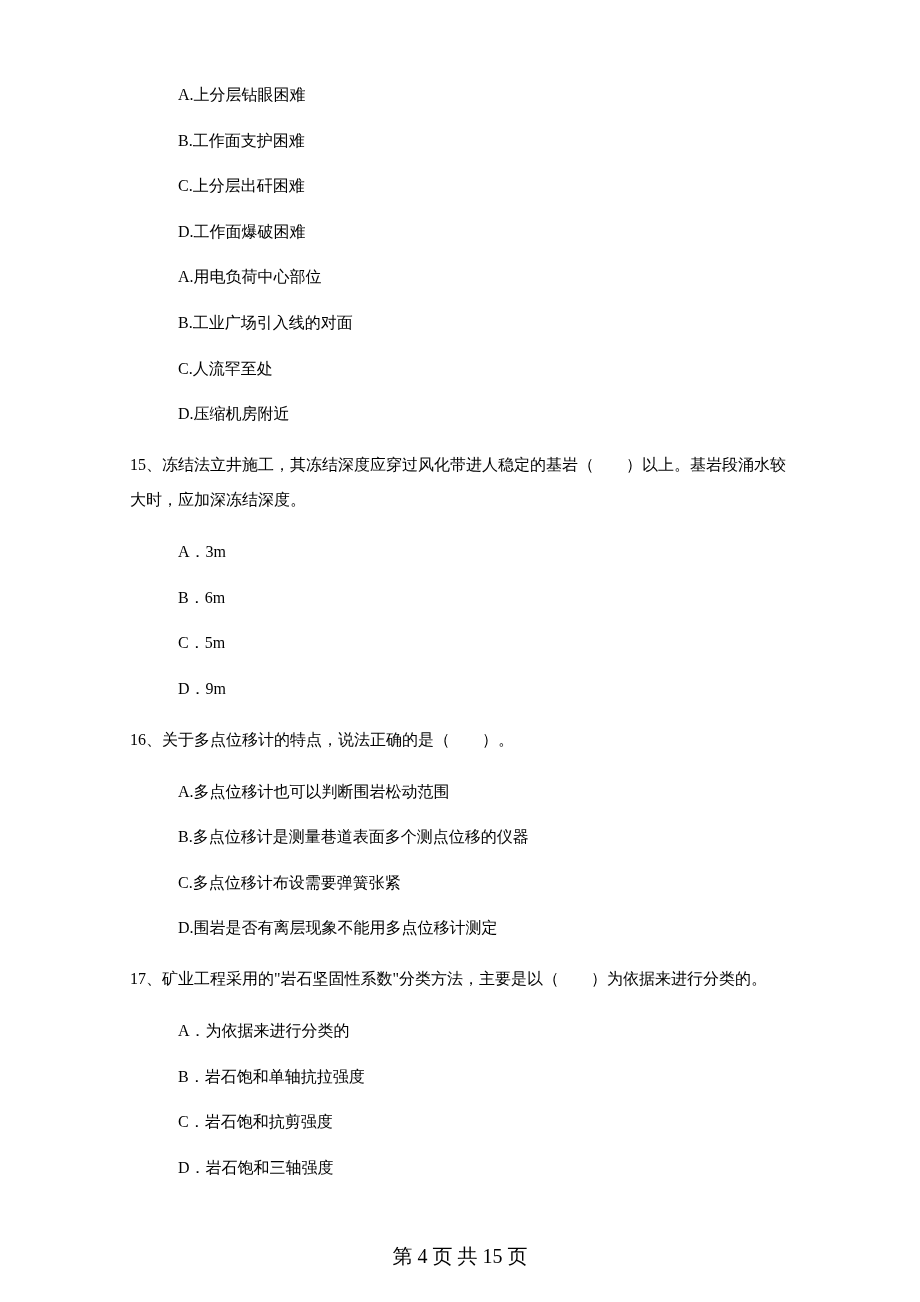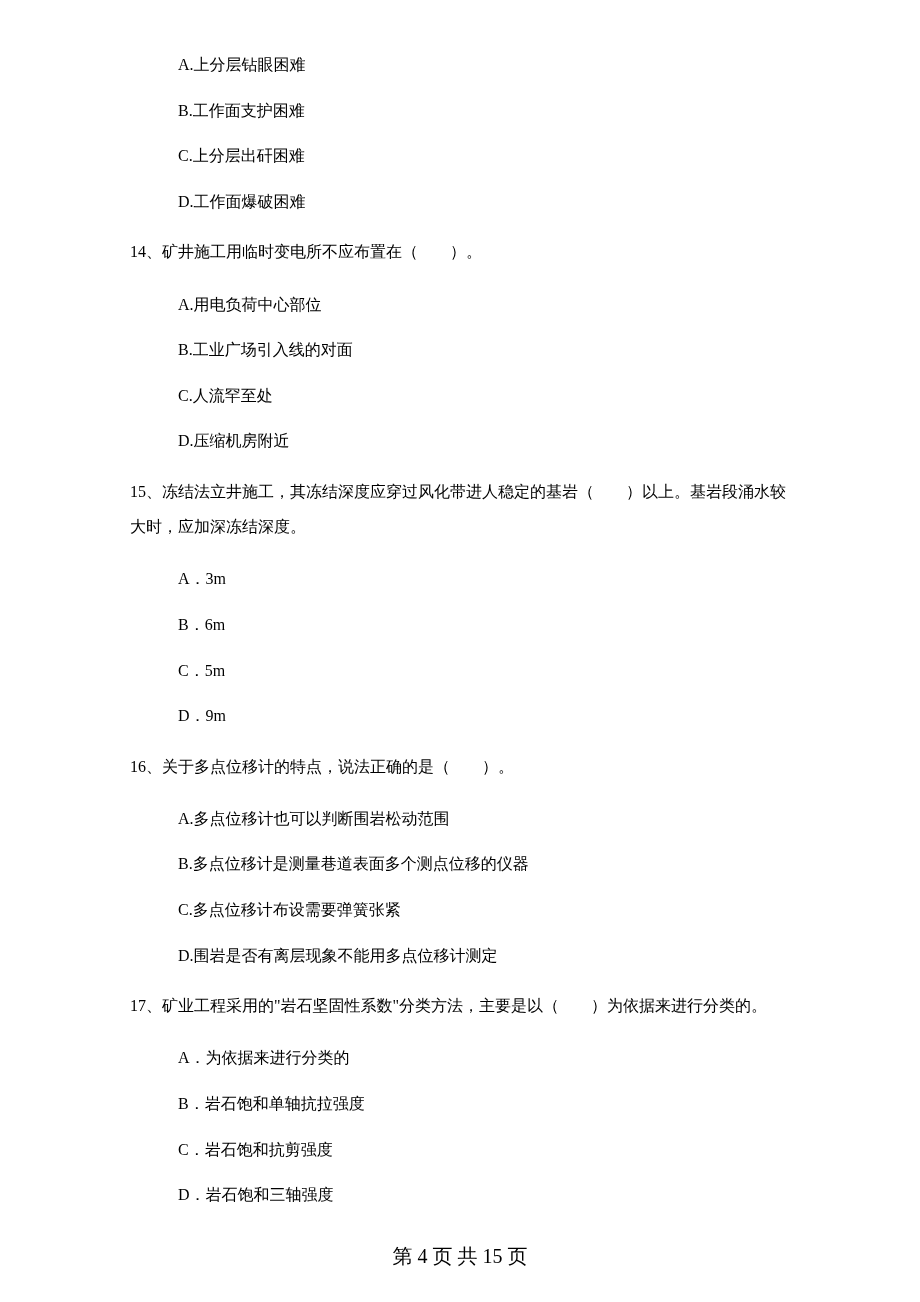--- a/index.html
+++ b/index.html
@@ -8,21 +8,21 @@
     font-family: "SimSun", "宋体", serif;
     font-size: 16px;
     color: #000;
     background: #fff;
     line-height: 1.6;
   }
   .page {
     width: 920px;
     min-height: 1302px;
     margin: 0 auto;
-    padding: 52px 130px 0 130px;
+    padding: 82px 130px 0 130px;
     box-sizing: border-box;
     position: relative;
   }
   .option {
     margin-left: 48px;
     margin-bottom: 20px;
   }
   .question {
     margin-bottom: 22px;
     margin-top: 6px;
@@ -40,21 +40,20 @@
 </head>
 <body>
 
 <div class="page">
 
   <div class="option">A.上分层钻眼困难</div>
   <div class="option">B.工作面支护困难</div>
   <div class="option">C.上分层出矸困难</div>
   <div class="option">D.工作面爆破困难</div>
 
-  <div class="question">14、矿井施工用临时变电所不应布置在（　　）。</div>
   <div class="option">A.用电负荷中心部位</div>
   <div class="option">B.工业广场引入线的对面</div>
   <div class="option">C.人流罕至处</div>
   <div class="option">D.压缩机房附近</div>
 
   <div class="question">15、冻结法立井施工，其冻结深度应穿过风化带进人稳定的基岩（　　）以上。基岩段涌水较大时，应加深冻结深度。</div>
   <div class="option">A．3m</div>
   <div class="option">B．6m</div>
   <div class="option">C．5m</div>
   <div class="option">D．9m</div>

